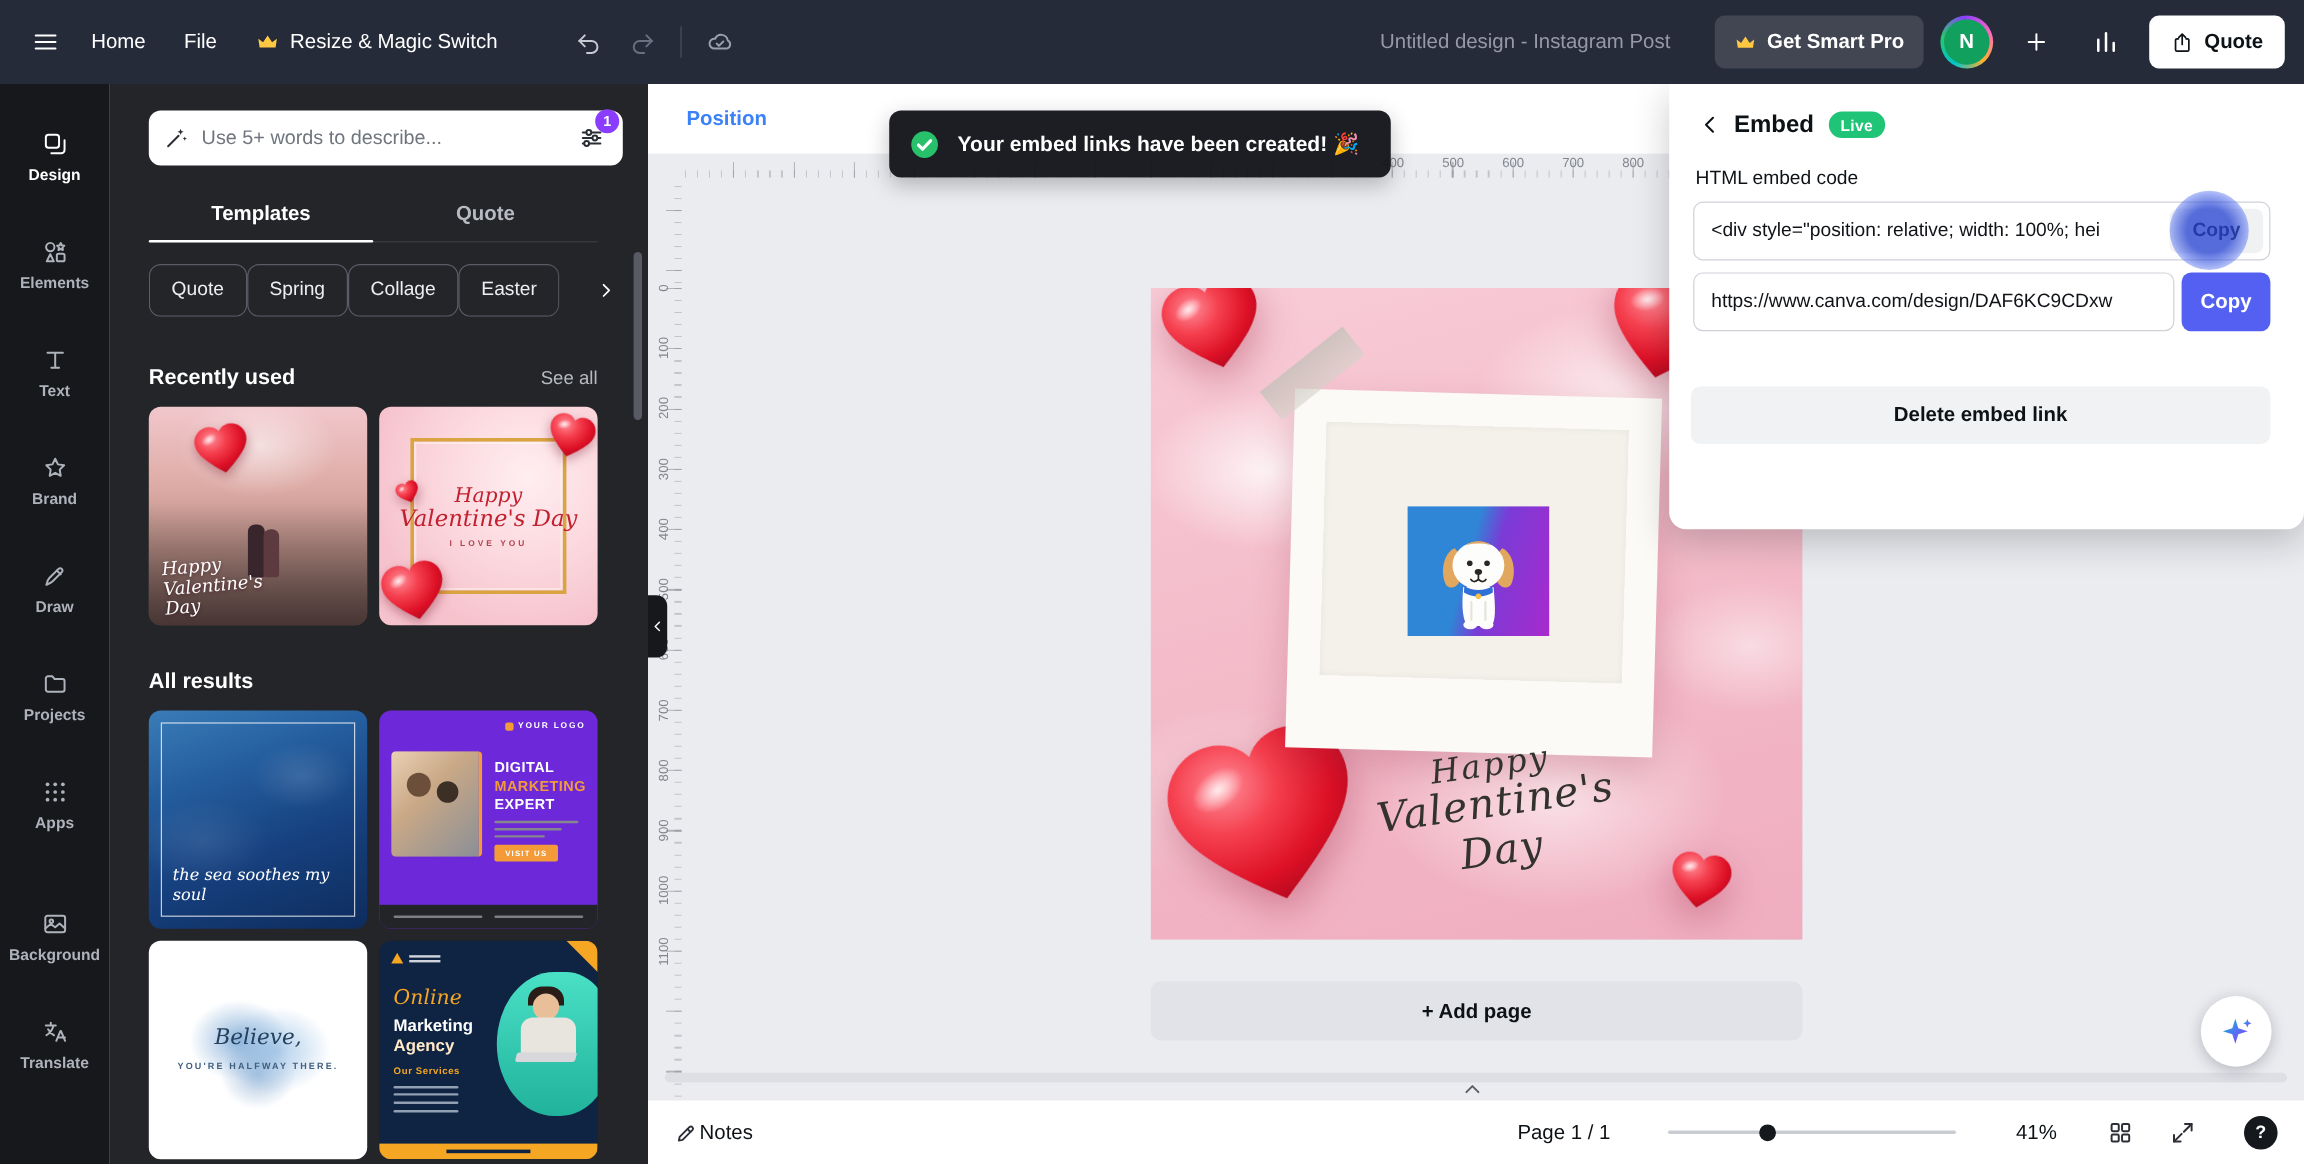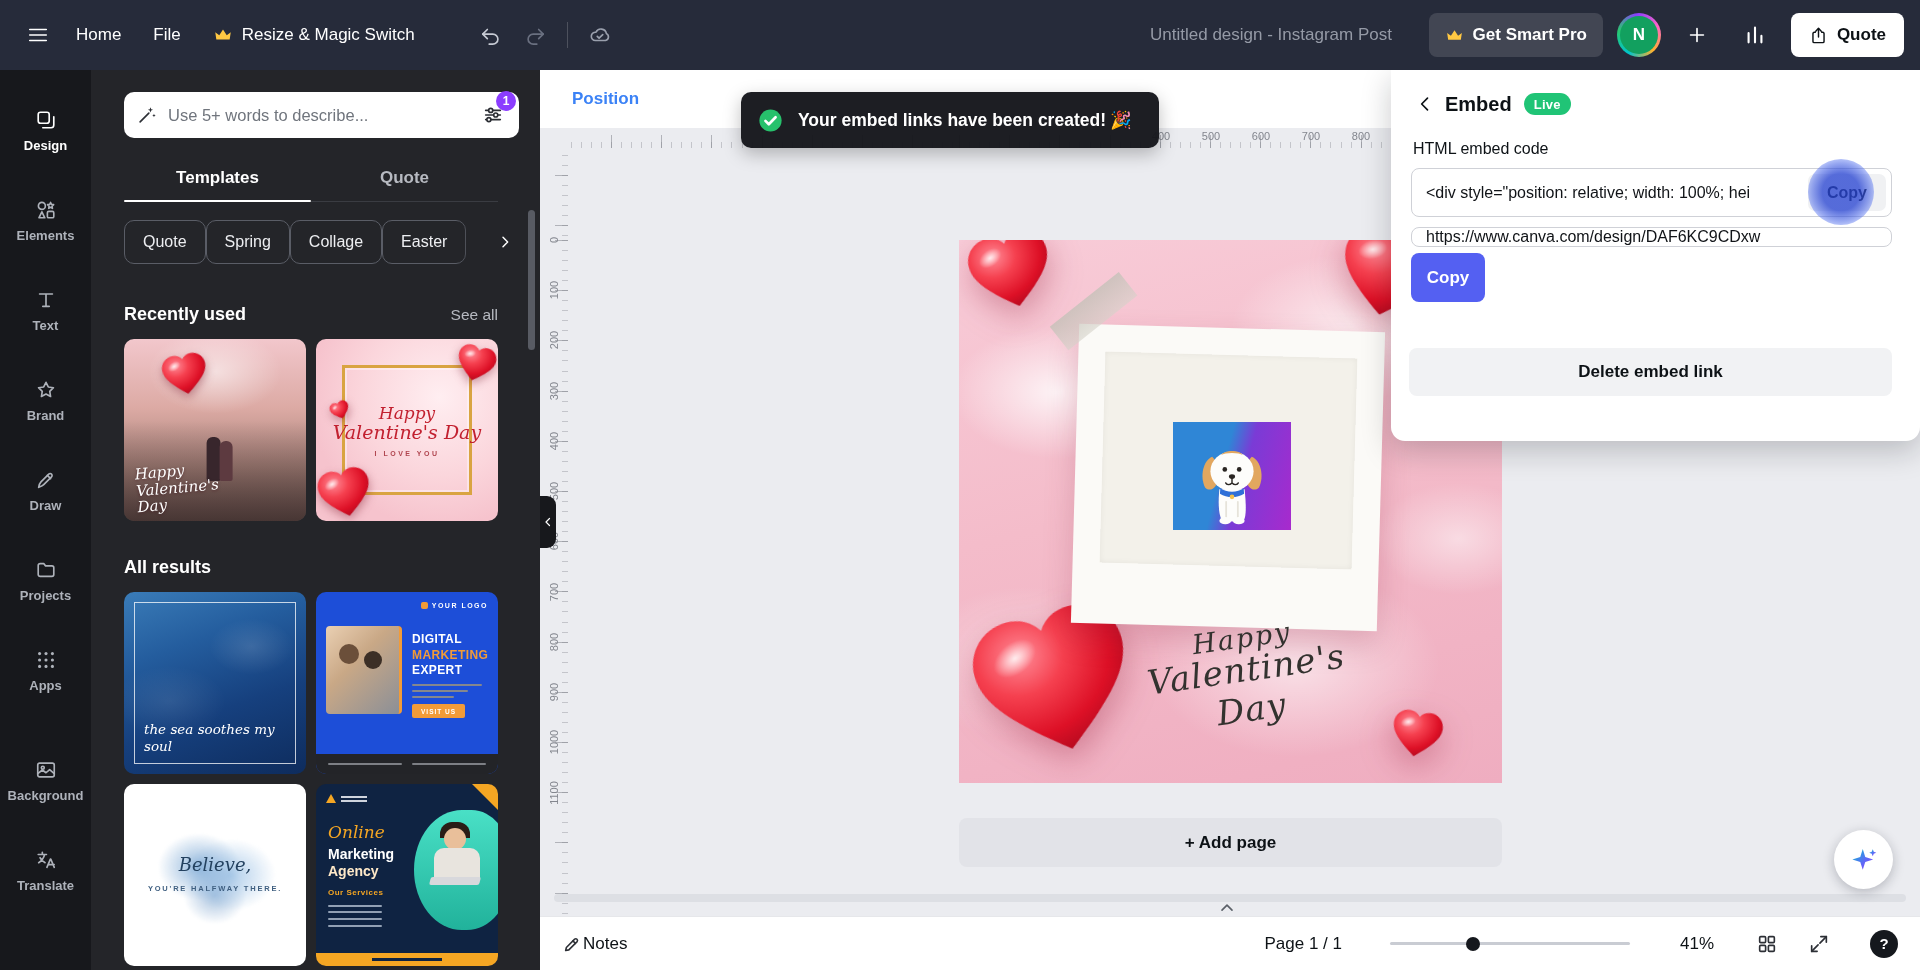--- a/index.html
+++ b/index.html
@@ -84,21 +84,21 @@
   .t2 .txt{position:absolute;inset:0;display:flex;flex-direction:column;align-items:center;justify-content:center;}
   .t2 .s1{color:#c2202f;font-size:17px;}
   .t2 .s2{color:#c2202f;font-size:19px;margin-top:-2px;}
   .t2 .s3{font-size:7px;letter-spacing:2.5px;color:#b0454f;margin-top:7px;font-weight:700;}
   .t3{background:linear-gradient(160deg,#3a7cb8 0%,#245d9e 30%,#16407e 62%,#0e2c5d 100%);}
   .t3::before{content:"";position:absolute;inset:0;background:
     radial-gradient(60px 40px at 70% 30%,rgba(255,255,255,.13),transparent 70%),
     radial-gradient(80px 50px at 25% 60%,rgba(255,255,255,.09),transparent 70%);}
   .t3 .frame{position:absolute;inset:10px;border:1.5px solid rgba(255,255,255,.75);}
   .t3 .quote{position:absolute;left:20px;bottom:18px;right:28px;color:#fff;font-size:13.5px;line-height:1.3;}
-  .t4{background:#1d4ed8;}
+  .t4{background:#6d28d9;}
   .t4 .logo{position:absolute;top:10px;right:10px;color:#fff;font-size:7px;letter-spacing:1.5px;font-weight:700;
     display:flex;align-items:center;gap:4px;}
   .t4 .logo::before{content:"";width:7px;height:7px;background:#f29b38;border-radius:2px;display:inline-block;}
   .t4 .photo{position:absolute;left:10px;top:34px;width:76px;height:88px;border-radius:4px;
     background:linear-gradient(135deg,#ead0b3 0%,#c9a886 40%,#8b8f97 100%);border-right:3px solid #f29b38;}
   .t4 .photo::before{content:"";position:absolute;left:13px;top:18px;width:20px;height:20px;background:#6b4f3a;border-radius:50%;}
   .t4 .photo::after{content:"";position:absolute;left:38px;top:25px;width:18px;height:18px;background:#3c2f26;border-radius:50%;}
   .t4 .tt{position:absolute;left:96px;top:40px;font-weight:800;font-size:12px;color:#fff;line-height:1.3;letter-spacing:.4px;}
   .t4 .or{color:#f29b38;}
   .t4 .bars{position:absolute;left:96px;top:88px;width:70px;}
@@ -205,21 +205,21 @@
   .row1{position:relative;margin:10px 0 0 2px;}
   .ep-input{width:100%;height:49px;border:1px solid #cfd1d7;border-radius:8px;font-size:16px;color:#101317;
     padding:0 14px;background:#fff;outline:none;white-space:nowrap;overflow:hidden;text-overflow:clip;}
   .row1 .ep-input{padding-right:96px;}
   .copy-suffix{position:absolute;right:6px;top:6px;height:37px;width:78px;border:0;border-radius:7px;
     background:#f0f1f3;color:#0d1216;font-size:16px;font-weight:600;}
   .click-circle{position:absolute;left:397px;top:-9px;width:66px;height:66px;border-radius:50%;pointer-events:none;z-index:3;
     background:radial-gradient(circle,rgba(42,70,210,.78) 0 40%,rgba(66,96,230,.55) 62%,rgba(110,140,255,.34) 78%,rgba(110,140,255,0) 80%);}
   .smart-label{margin:16px 0 0 4px;font-size:16px;color:#0d1216;}
   .smart-label .lk{color:#8b3dff;text-decoration:underline;cursor:pointer;}
-  .row2{display:flex;gap:6px;margin:10px 0 0 2px;flex-direction:column;}
+  .row2{display:flex;gap:6px;margin:10px 0 0 2px;}
   .row2 .ep-input{flex:1;min-width:0;}
   .copy-btn{width:74px;height:49px;border:0;border-radius:8px;background:#5460f2;color:#fff;font-size:17px;font-weight:600;flex:none;}
   .delete-btn{display:block;width:100%;height:48px;margin-top:46px;border:0;border-radius:8px;background:#f1f2f4;
     color:#0d1216;font-size:17px;font-weight:600;}
 
   
   .bottombar{position:absolute;left:540px;right:0;bottom:0;height:54px;background:#fff;border-top:1px solid #e6e7ea;
     display:flex;align-items:center;padding:0 22px;z-index:60;}
   .notes{display:flex;align-items:center;color:#0d1216;font-size:17px;font-weight:500;cursor:pointer;}
   .spacer{flex:1;}

